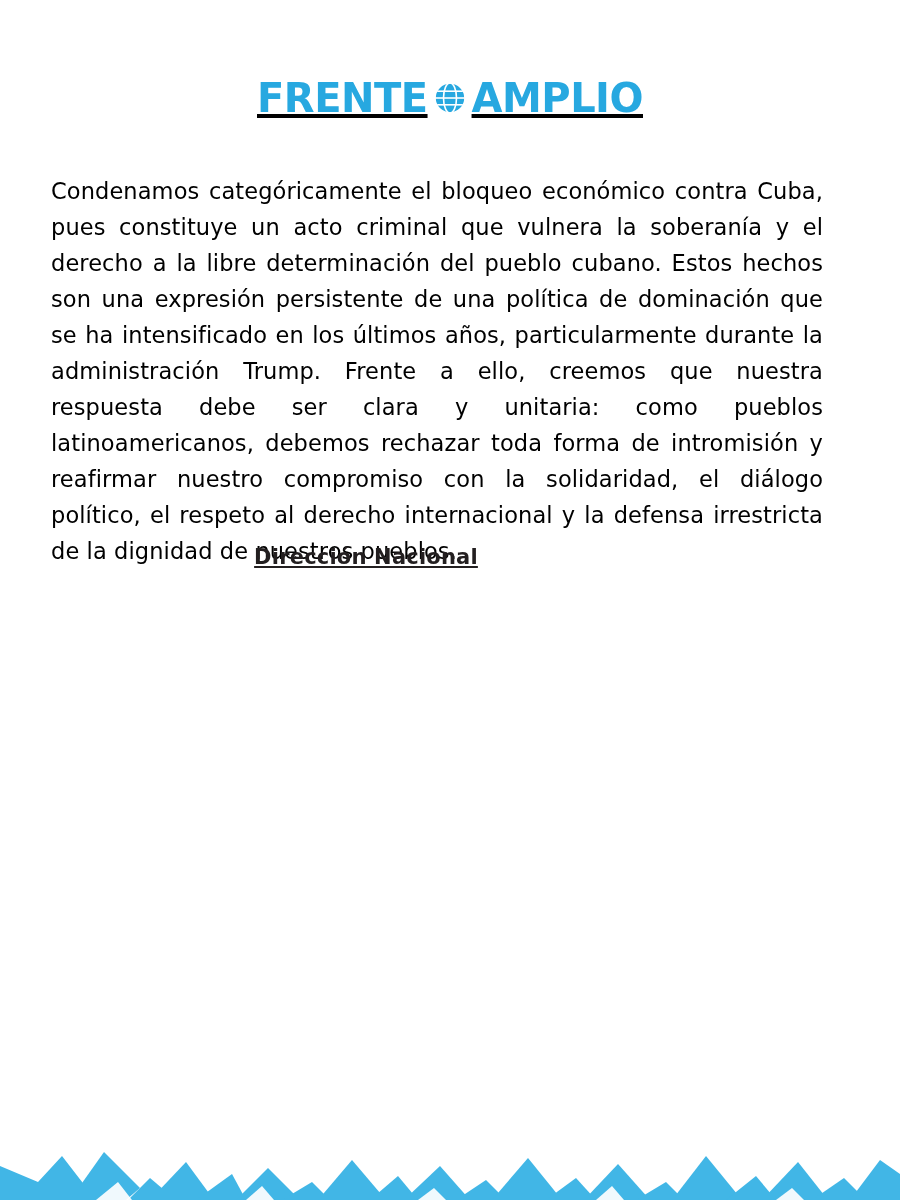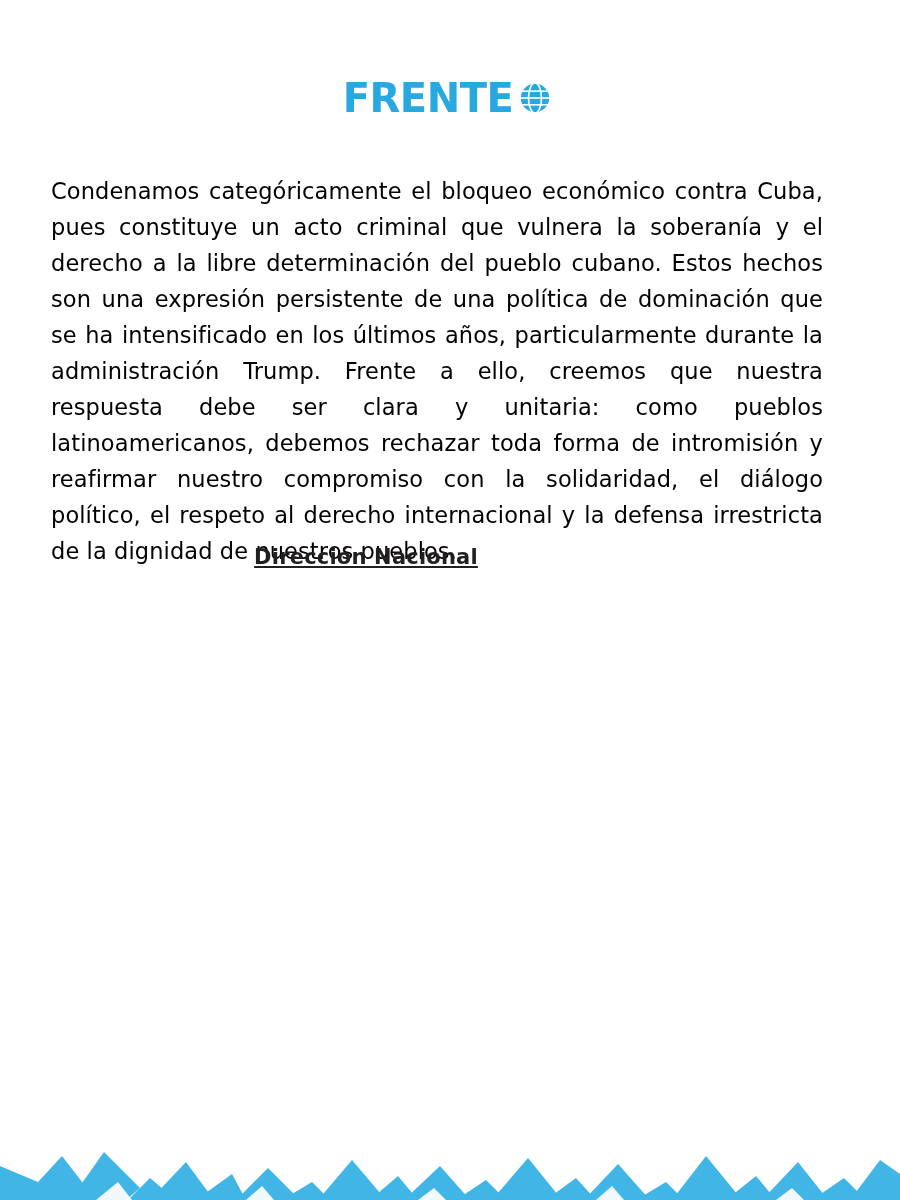--- a/index.html
+++ b/index.html
@@ -30,20 +30,21 @@
     left: 0;
     width: 900px;
     display: flex;
     justify-content: center;
     align-items: center;
   }
   .logo {
     display: flex;
     align-items: center;
     gap: 0px;
+    text-decoration: underline;
   }
   .logo-word {
     font-family: "DejaVu Sans", sans-serif;
     font-weight: bold;
     font-size: 40px;
     letter-spacing: -0.5px;
     color: #27a8e0;
     line-height: 1;
   }
   .logo-mark {
@@ -110,20 +111,21 @@
           <circle cx="20" cy="20" r="15" fill="#27a8e0"></circle>
           <g stroke="#ffffff" stroke-width="1.6" fill="none">
             <ellipse cx="20" cy="20" rx="15" ry="15"></ellipse>
             <line x1="5" y1="20" x2="35" y2="20"></line>
             <line x1="7.2" y1="13.2" x2="32.8" y2="13.2"></line>
             <line x1="7.2" y1="26.8" x2="32.8" y2="26.8"></line>
             <ellipse cx="20" cy="20" rx="6.5" ry="15"></ellipse>
           </g>
         </svg>
       </span>
+      <span class="logo-word">AMPLIO</span>
     </div>
   </div>
 
   <div class="statement">Condenamos categóricamente el bloqueo económico contra Cuba, pues constituye un acto criminal que vulnera la soberanía y el derecho a la libre determinación del pueblo cubano. Estos hechos son una expresión persistente de una política de dominación que se ha intensificado en los últimos años, particularmente durante la administración Trump. Frente a ello, creemos que nuestra respuesta debe ser clara y unitaria: como pueblos latinoamericanos, debemos rechazar toda forma de intromisión y reafirmar nuestro compromiso con la solidaridad, el diálogo político, el respeto al derecho internacional y la defensa irrestricta de la dignidad de nuestros pueblos.</div>
 
   <div class="signature">
     <div>Dirección Nacional</div>
   </div>
 
   <div class="footer-deco">

